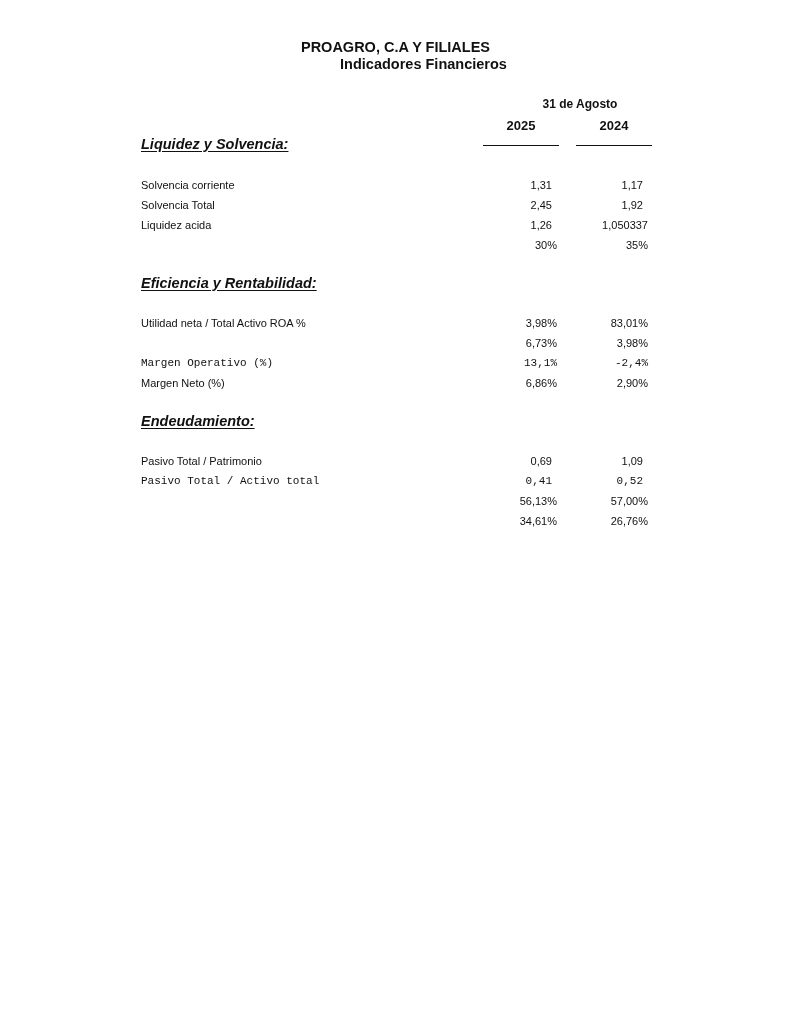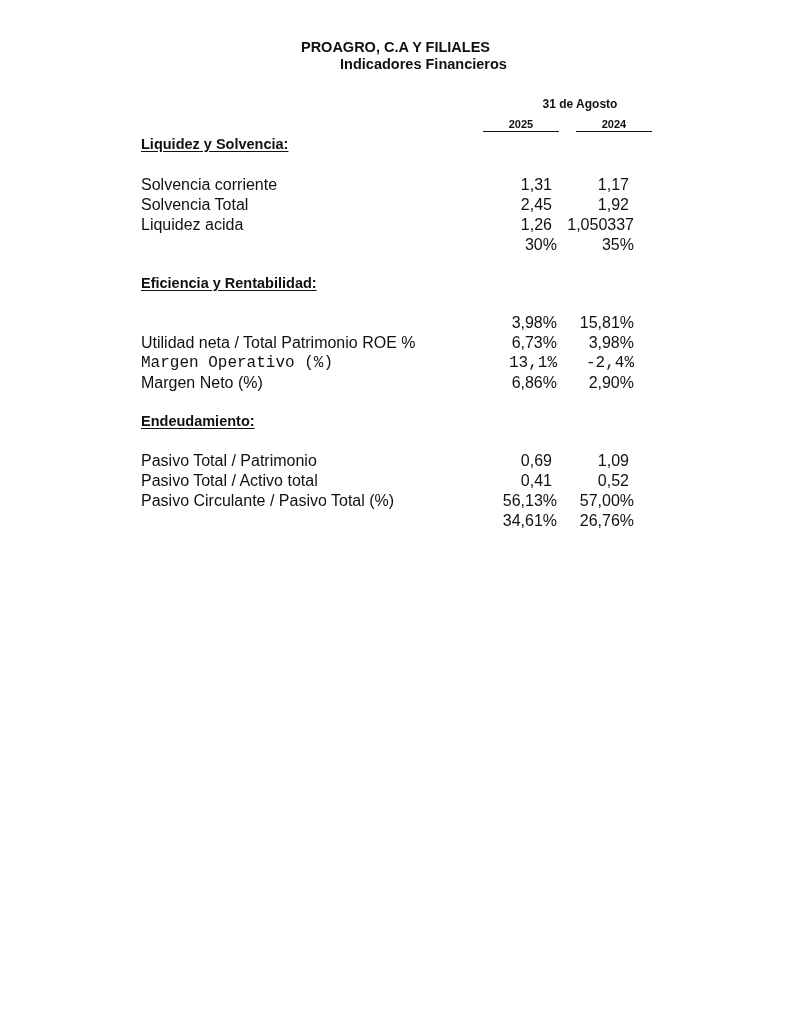--- a/index.html
+++ b/index.html
@@ -12,36 +12,36 @@
       font-weight: bold; font-size: 14.5px;
     }
     #t1 { top: 39px; }
     #t2 { top: 56px; padding-left: 28px; }
     .period {
       position: absolute; top: 97px; left: 500px; width: 160px; text-align: center;
       font-weight: bold; font-size: 12px;
     }
     .year {
       position: absolute; top: 118px; width: 76px; text-align: center;
-      font-weight: bold; font-size: 11px;
-      border-bottom: 1.5px solid #111; padding-bottom: 1px;
+      font-weight: bold; font-size: 13px;
+      border-bottom: 1.5px solid #111; padding-bottom: 12px;
     }
     #y1 { left: 483px; }
     #y2 { left: 576px; }
     .section-title {
       position: absolute; left: 141px; font-weight: bold; font-size: 14.5px;
-      text-decoration: underline; text-underline-offset: 2px;
+      text-decoration: underline; text-underline-offset: 2px; font-style: italic;
     }
     .row {
       position: absolute; left: 141px; width: 520px; height: 20px;
-      font-size: 16px; line-height: 20px;
+      font-size: 11px; line-height: 20px;
     }
     .row .label { position: absolute; left: 0; top: 0; white-space: nowrap; }
     .row .v1 { position: absolute; right: 104px; top: 0; text-align: right; white-space: nowrap; }
-    .row .v2 { position: absolute; right: 27px; top: 0; text-align: right; white-space: nowrap; }
+    .row .v2 { position: absolute; right: 13px; top: 0; text-align: right; white-space: nowrap; }
     .row .v1.np, .row .v2.np { padding-right: 5px; }
     .row .v2.np.wide { padding-right: 0; }
   </style>
 </head>
 <body>
 
 <div id="t1" class="title">PROAGRO, C.A Y FILIALES</div>
 <div id="t2" class="title">Indicadores Financieros</div>
 
 <div class="period">31 de Agosto</div>
@@ -66,25 +66,25 @@
   <span class="v2 np wide">1,050337</span>
 </div>
 <div class="row" style="top:235px;">
   <span class="v1">30%</span>
   <span class="v2">35%</span>
 </div>
 
 <div class="section-title" style="top:275px;">Eficiencia y Rentabilidad:</div>
 
 <div class="row" style="top:313px;">
+  <span class="label">Utilidad neta / Total Activo ROA %</span>
   <span class="v1">3,98%</span>
-  <span class="v2">15,81%</span>
+  <span class="v2">83,01%</span>
 </div>
 <div class="row" style="top:333px;">
-  <span class="label">Utilidad neta / Total Patrimonio ROE %</span>
   <span class="v1">6,73%</span>
   <span class="v2">3,98%</span>
 </div>
 <div class="row" style="top:353px;font-family:Liberation Mono, monospace;">
   <span class="label">Margen Operativo (%)</span>
   <span class="v1">13,1%</span>
   <span class="v2">-2,4%</span>
 </div>
 <div class="row" style="top:373px;">
   <span class="label">Margen Neto (%)</span>
@@ -92,26 +92,25 @@
   <span class="v2">2,90%</span>
 </div>
 
 <div class="section-title" style="top:413px;">Endeudamiento:</div>
 
 <div class="row" style="top:451px;">
   <span class="label">Pasivo Total / Patrimonio</span>
   <span class="v1 np">0,69</span>
   <span class="v2 np">1,09</span>
 </div>
-<div class="row" style="top:471px;">
+<div class="row" style="top:471px;font-family:Liberation Mono, monospace;">
   <span class="label">Pasivo Total / Activo total</span>
   <span class="v1 np">0,41</span>
   <span class="v2 np">0,52</span>
 </div>
 <div class="row" style="top:491px;">
-  <span class="label">Pasivo Circulante / Pasivo Total (%)</span>
   <span class="v1">56,13%</span>
   <span class="v2">57,00%</span>
 </div>
 <div class="row" style="top:511px;">
   <span class="v1">34,61%</span>
   <span class="v2">26,76%</span>
 </div>
 
 </body></html>

